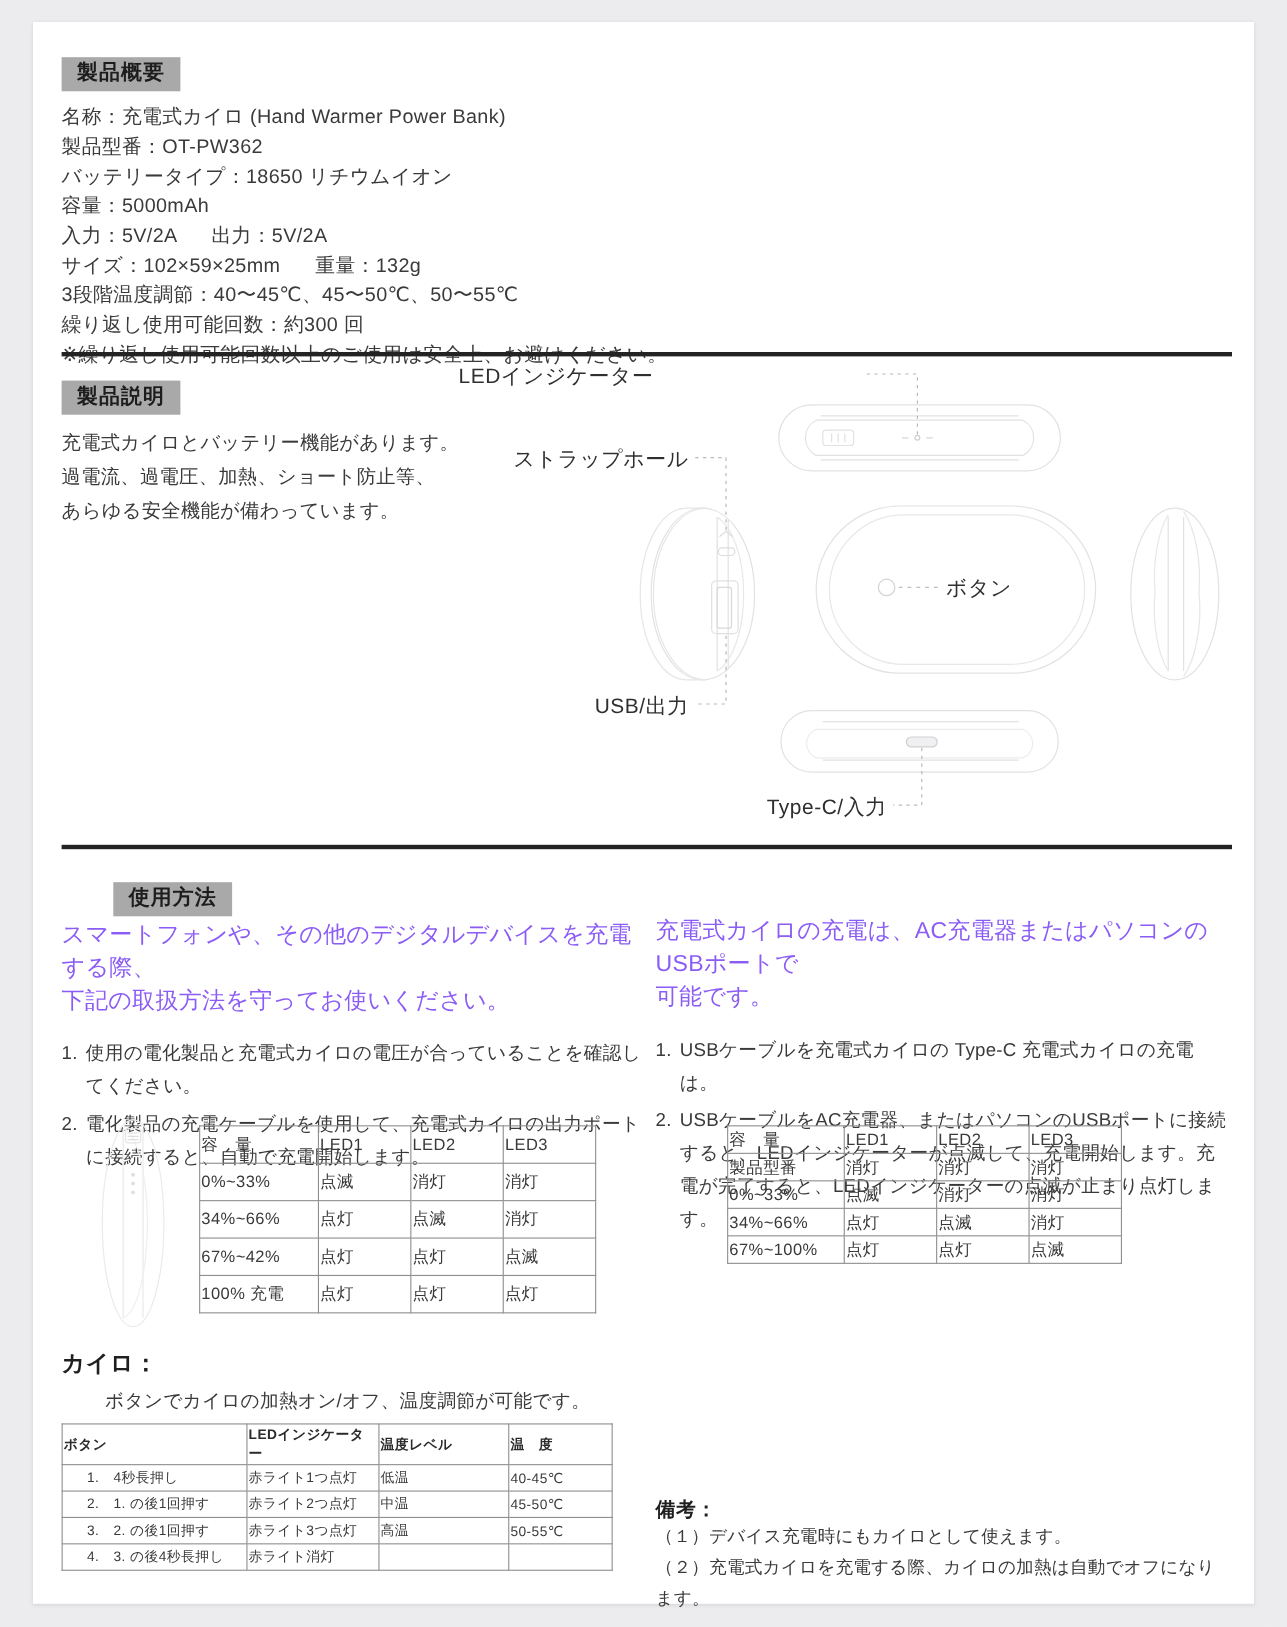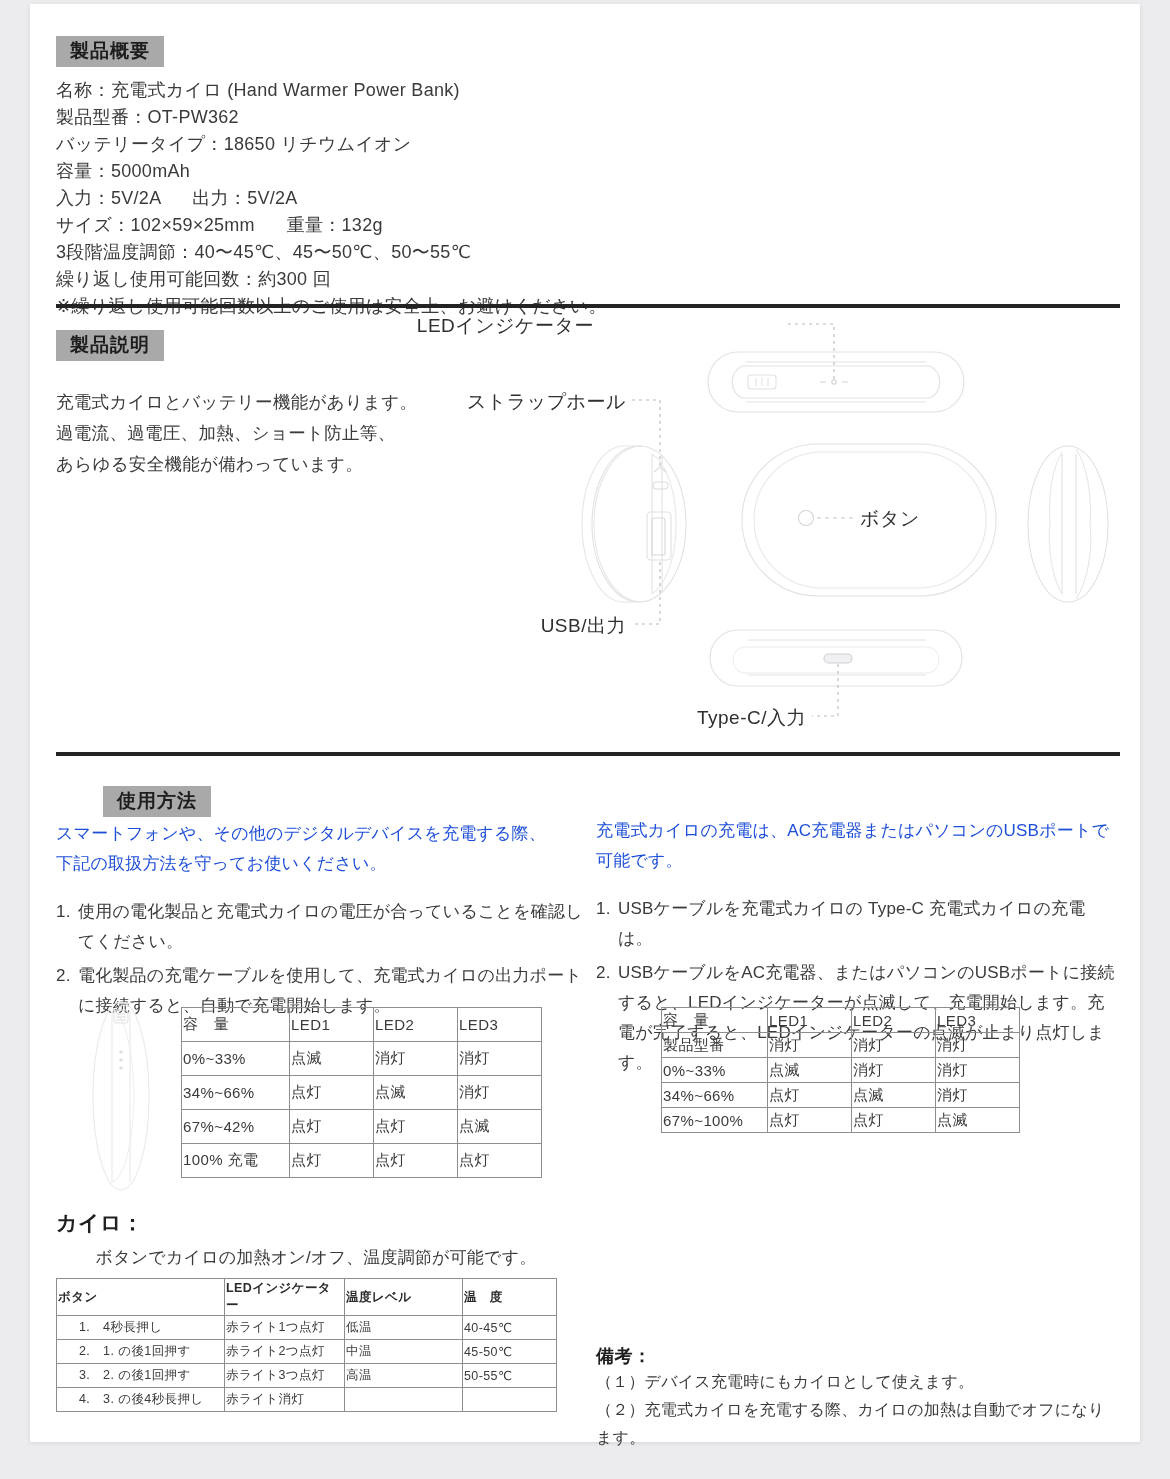--- a/index.html
+++ b/index.html
@@ -10,21 +10,21 @@
     height: 1479px;
     background: #ecebee;
     font-family: "Liberation Sans", "DejaVu Sans", sans-serif;
     color: #2b2b2b;
     overflow: hidden;
   }
 
   #page-card {
     position: absolute;
     left: 30px;
-    top: 4px;
+    top: 20px;
     width: 1110px;
     height: 1438px;
     background: #ffffff;
     box-shadow: 0 1px 4px rgba(0,0,0,0.10);
     padding-left: 20px;
   }
 
   .inner { position: absolute; left: 26px; top: 0; width: 1064px; height: 100%; }
 
   
@@ -77,21 +77,21 @@
     font-size: 19px;
     color: #2f2f2f;
     letter-spacing: 0.5px;
     white-space: nowrap;
   }
 
   
   .usage-col-left { position: absolute; left: 0; top: 815px; width: 530px; }
   .usage-col-right { position: absolute; left: 540px; top: 812px; width: 524px; }
 
-  .u-para { font-size: 17px; line-height: 30px; color: #1d4ed8; letter-spacing: 0.2px; }
+  .u-para { font-size: 21px; line-height: 30px; color: #8b5cf6; letter-spacing: 0.2px; }
   .u-item {
     font-size: 17px;
     line-height: 30px;
     color: #3a3a3a;
     display: flex;
     letter-spacing: 0.2px;
   }
   .u-item .num { width: 22px; flex: none; }
   .u-item .txt { flex: 1; }
   .u-list { margin-top: 18px; }
@@ -163,21 +163,21 @@
         <div class="spec-line">3段階温度調節：40〜45℃、45〜50℃、50〜55℃</div>
         <div class="spec-line">繰り返し使用可能回数：約300 回</div>
         <div class="spec-line">※繰り返し使用可能回数以上のご使用は安全上、お避けください。</div>
       </div>
     </div>
 
     <div class="rule" style="position:absolute; left:0; top:300px;"></div>
 
     <div style="position:absolute; left:0; top:326px; width:400px;">
       <span class="sec-chip">製品説明</span>
-      <div style="margin-top:26px;">
+      <div style="margin-top:10px;">
         <div class="desc-line">充電式カイロとバッテリー機能があります。</div>
         <div class="desc-line">過電流、過電圧、加熱、ショート防止等、</div>
         <div class="desc-line">あらゆる安全機能が備わっています。</div>
       </div>
     </div>
 
     <div id="diagram">
       <svg width="664" height="430" viewBox="0 0 664 430">
         <g fill="none" stroke="#e2e2e4" stroke-width="1.1">
 

